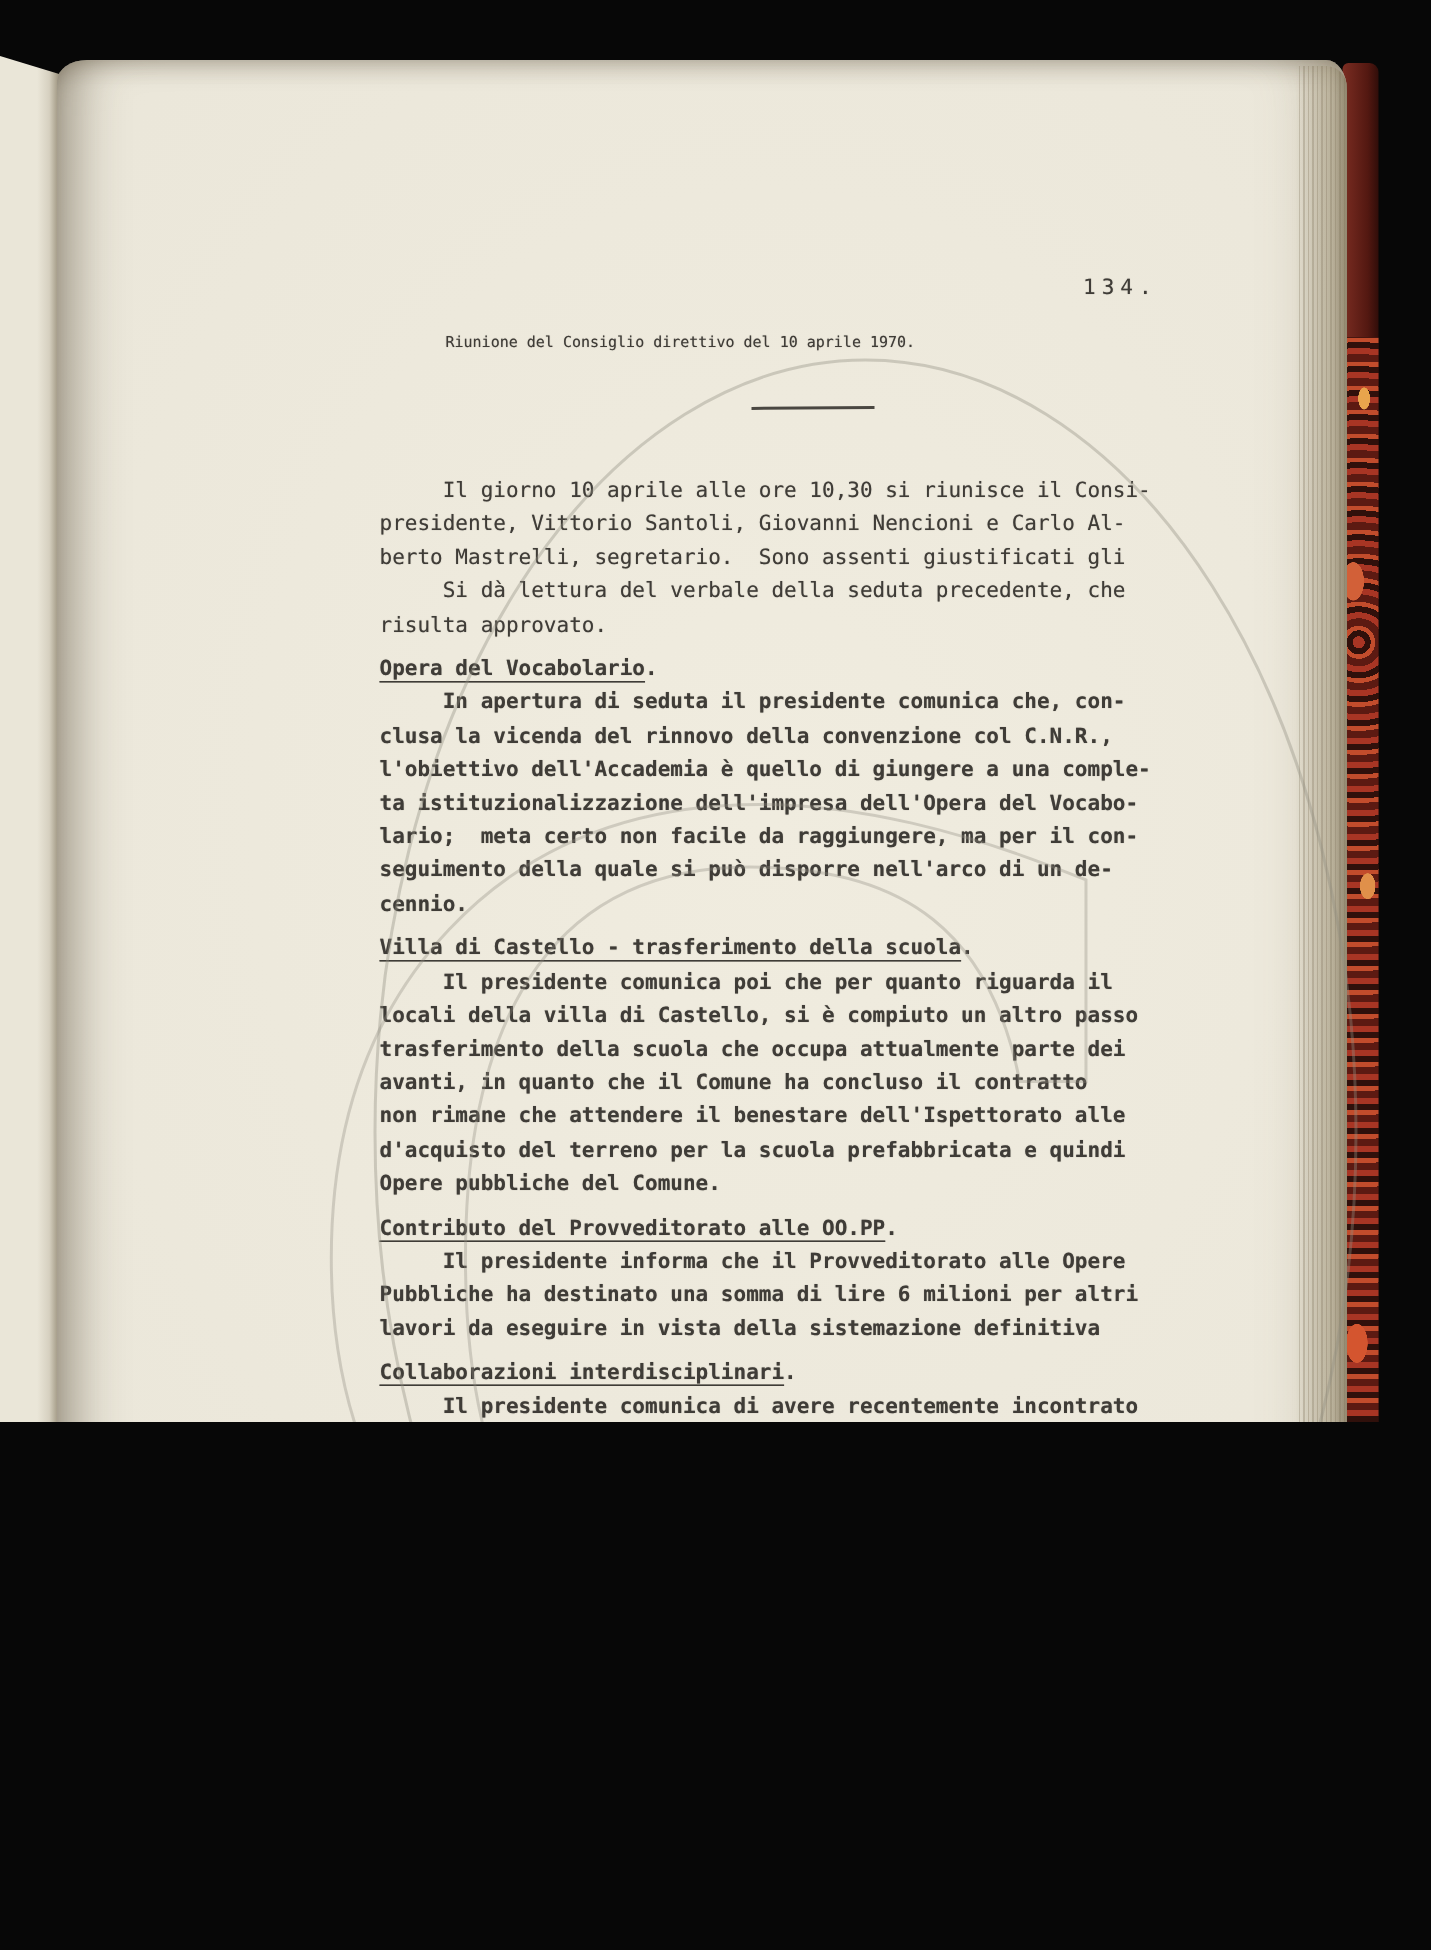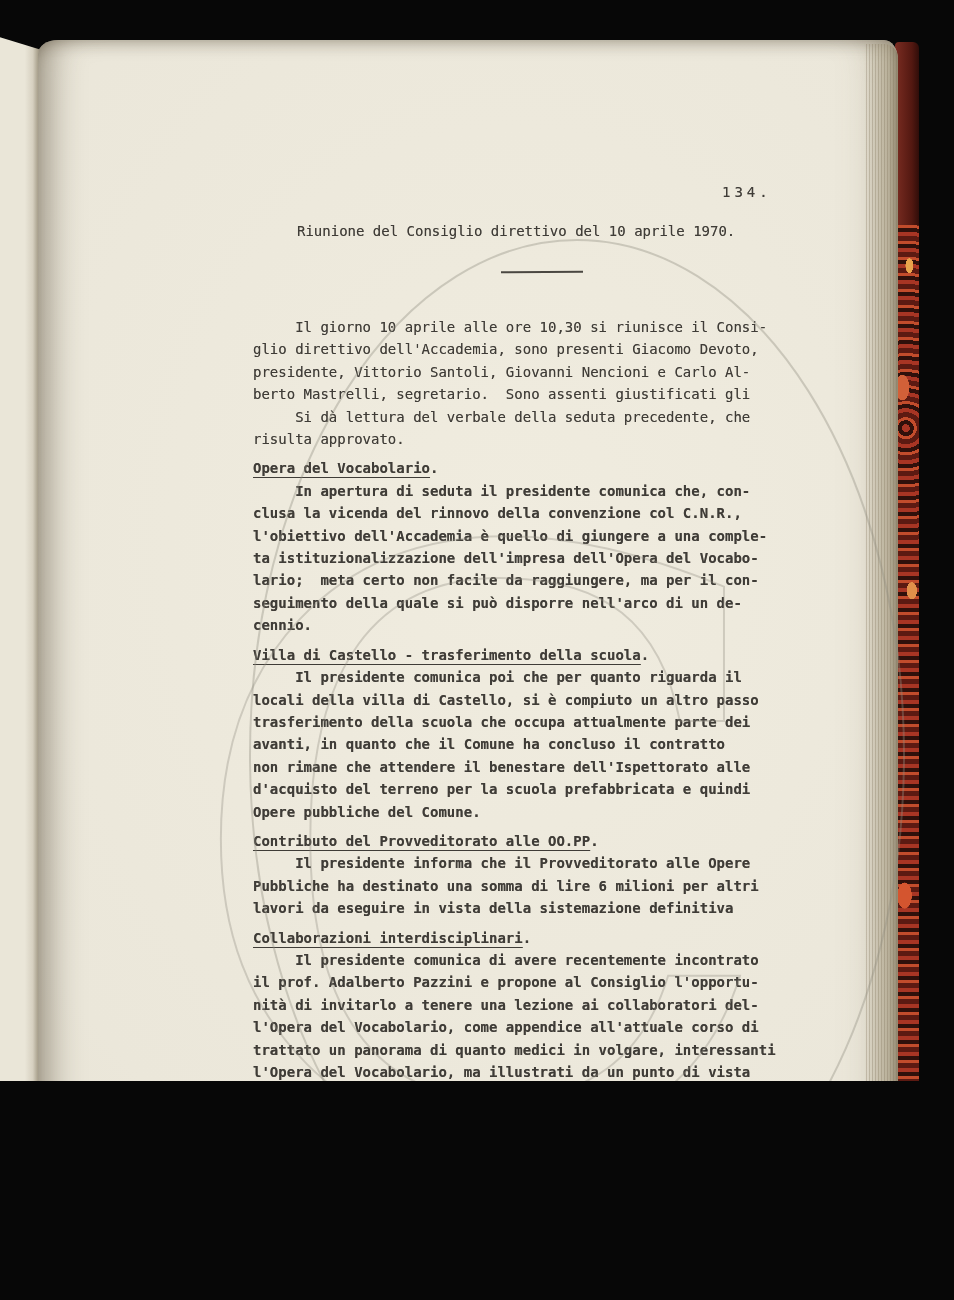--- a/index.html
+++ b/index.html
@@ -1,17 +1,17 @@
 <!DOCTYPE html>
 <html><head>
 <meta charset="utf-8">
 <style>
   html,body{margin:0;padding:0;background:#070707;}
   .scene{
-    position:relative;width:954px;height:1081px;overflow:hidden;
+    position:relative;width:954px;height:948px;overflow:hidden;
     background:#070707;
     font-family:"DejaVu Sans Mono","Liberation Mono",monospace;
   }
   
   .facing-page{
     position:absolute;left:0;top:30px;width:40px;height:1222px;
     background:linear-gradient(to right,#eae6d8 0 62%,#d6d0c0 82%,#968d77 97%,#5f english 100%);
     background:linear-gradient(to right,#eae6d8 0 62%,#d6d0c0 82%,#968d77 100%);
     clip-path:polygon(0 0.6%,100% 1.6%,100% 98.6%,0 99.4%);
   }
@@ -63,21 +63,21 @@
     background:
       repeating-linear-gradient(to right,rgba(0,0,0,0) 0 2px,rgba(125,112,88,.30) 2px 3px),
       linear-gradient(to right,rgba(170,160,132,0),rgba(170,160,132,.45) 70%,rgba(120,108,80,.55));
   }
   .page-number{
     position:absolute;left:684px;top:144px;
     font-size:14px;letter-spacing:4px;color:#3f3c37;
   }
   .doc-title{
     position:absolute;left:259px;top:183px;
-    font-size:14px;color:#3f3c37;white-space:pre;
+    font-size:10px;color:#3f3c37;white-space:pre;
   }
   .title-rule{
     position:absolute;left:463px;top:231px;width:82px;height:2px;
     background:#4a4741;transform:rotate(-0.4deg);
   }
   .body-text{
     position:absolute;left:215px;top:276px;width:560px;
     font-size:14px;line-height:22.4px;color:#3f3c37;
   }
   .tline{white-space:pre;}
@@ -107,21 +107,20 @@
     <div class="cover-foot"></div>
   </div>
 
   <div class="page">
     <div class="page-edges"></div>
     <div class="page-number">134.</div>
     <div class="doc-title">Riunione del Consiglio direttivo del 10 aprile 1970.</div>
     <div class="title-rule"></div>
     <div class="body-text" id="body-text">
         <div class="tline">     Il giorno 10 aprile alle ore 10,30 si riunisce il Consi-</div>
-        <div class="tline">glio direttivo dell'Accademia, sono presenti Giacomo Devoto,</div>
         <div class="tline">presidente, Vittorio Santoli, Giovanni Nencioni e Carlo Al-</div>
         <div class="tline">berto Mastrelli, segretario.  Sono assenti giustificati gli</div>
         <div class="tline">     Si dà lettura del verbale della seduta precedente, che</div>
         <div class="tline">risulta approvato.</div>
         <div class="section">
     <div class="section-heading"><span class="hd">Opera del Vocabolario</span><span class="hd-suffix">.</span></div>
   <div class="tline">     In apertura di seduta il presidente comunica che, con-</div>
           <div class="tline">clusa la vicenda del rinnovo della convenzione col C.N.R.,</div>
           <div class="tline">l'obiettivo dell'Accademia è quello di giungere a una comple-</div>
           <div class="tline">ta istituzionalizzazione dell'impresa dell'Opera del Vocabo-</div>

